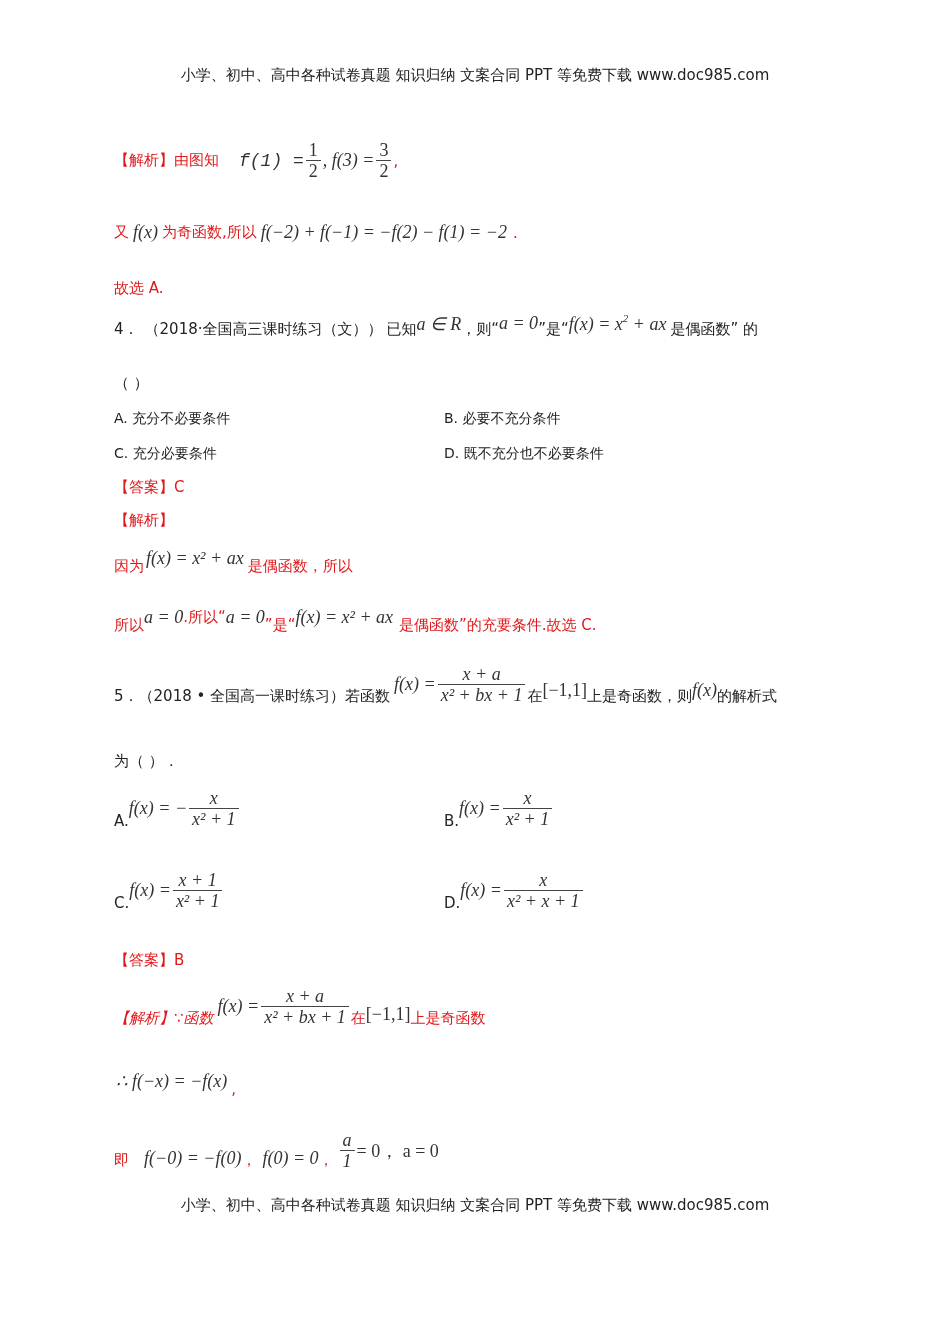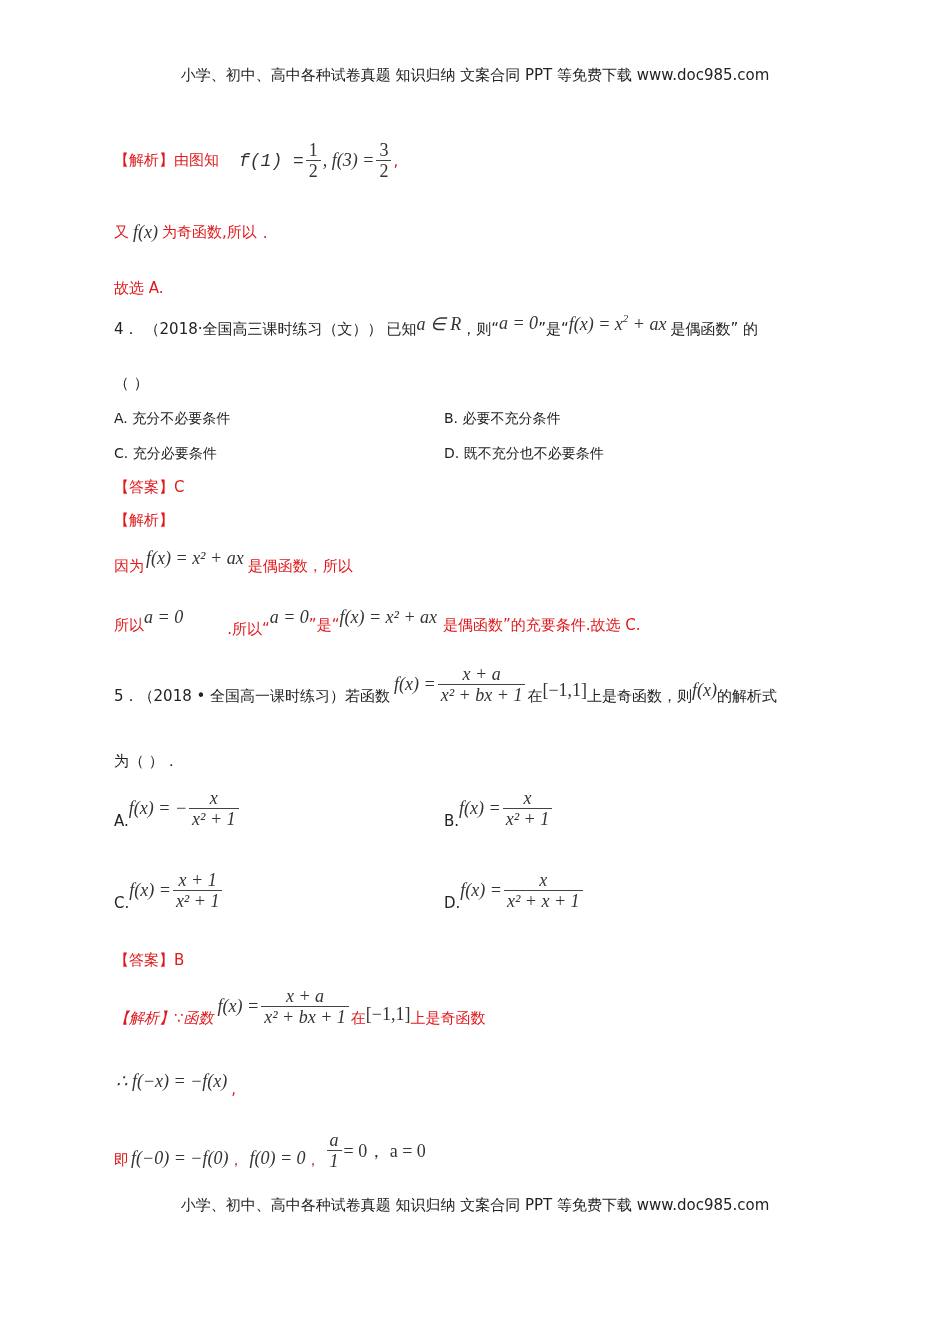--- a/index.html
+++ b/index.html
@@ -36,20 +36,21 @@
     <span class="num">3</span>
     <span>2</span>
   </span>
   <span class="txt red">,</span>
 </div>
 
 <div class="abs row" style="left:114px; top:222px;">
   <span class="txt red">又</span>
   <span class="math" style="margin:0 4px;">f(x)</span>
   <span class="txt red">为奇函数,所以</span>
+  <span class="math" style="margin-left:4px;">f(−2) + f(−1) = −f(2) − f(1) = −2</span>
   <span class="txt red" style="margin-left:6px;">.</span>
 </div>
 
 <div class="abs txt red" style="left:114px; top:279px;">故选 A.</div>
 
 <div class="abs row" style="left:114px; top:318px;">
   <span class="txt blk">4．</span>
   <span class="txt blk" style="margin-left:6px;">（2018·全国高三课时练习（文））</span>
   <span class="txt blk" style="margin-left:4px;">已知</span>
   <span class="math" style="position:relative; top:-6px;">a ∈ R</span>
@@ -72,21 +73,21 @@
 
 <div class="abs row" style="left:114px; top:548px;">
   <span class="txt red" style="position:relative; top:8px;">因为</span>
   <span class="math" style="margin-left:2px;">f(x) = x² + ax</span>
   <span class="txt red" style="margin-left:4px; position:relative; top:8px;">是偶函数，所以</span>
 </div>
 
 <div class="abs row" style="left:114px; top:607px;">
   <span class="txt red" style="position:relative; top:8px;">所以</span>
   <span class="math">a = 0</span>
-  <span class="txt red" style="position:relative; top:12px;margin-left:44px;">.所以“</span>
+  <span class="txt red" style="position:relative; top:0;">.所以“</span>
   <span class="math">a = 0</span>
   <span class="txt red" style="position:relative; top:8px;">”是“</span>
   <span class="math">f(x) = x² + ax</span>
   <span class="txt red" style="margin-left:6px; position:relative; top:8px;">是偶函数”的充要条件.故选 C.</span>
 </div>
 
 <div class="abs row" style="left:114px; top:664px;">
   <span class="txt blk" style="position:relative; top:12px;">5．</span>
   <span class="txt blk" style="position:relative; top:12px;">（2018 • 全国高一课时练习）若函数</span>
   <span class="math" style="margin-left:4px;">f(x) =</span>
@@ -150,21 +151,21 @@
   <span class="txt red" style="position:relative; top:12px;">上是奇函数</span>
 </div>
 
 <div class="abs row" style="left:116px; top:1070px;">
   <span class="math">∴ f(−x) = −f(x)</span>
   <span class="txt red" style="margin-left:4px; position:relative; top:8px;">,</span>
 </div>
 
 <div class="abs row" style="left:114px; top:1130px;">
   <span class="txt red" style="position:relative; top:10px;">即</span>
-  <span class="math" style="margin-left:2px; position:relative; top:8px;">f(−0) = −f(0)</span>
+  <span class="math" style="margin-left:15px; position:relative; top:8px;">f(−0) = −f(0)</span>
   <span class="txt red" style="position:relative; top:10px;">，</span>
   <span class="math" style="margin-left:6px; position:relative; top:8px;text-align:right;">f(0) = 0</span>
   <span class="txt red" style="position:relative; top:10px;">，</span>
   <span class="frac math" style="margin-left:6px;">
       <span class="num">a</span>
       <span>1</span>
     </span>
   <span class="mathr">= 0，  a = 0</span>
 </div>
 

